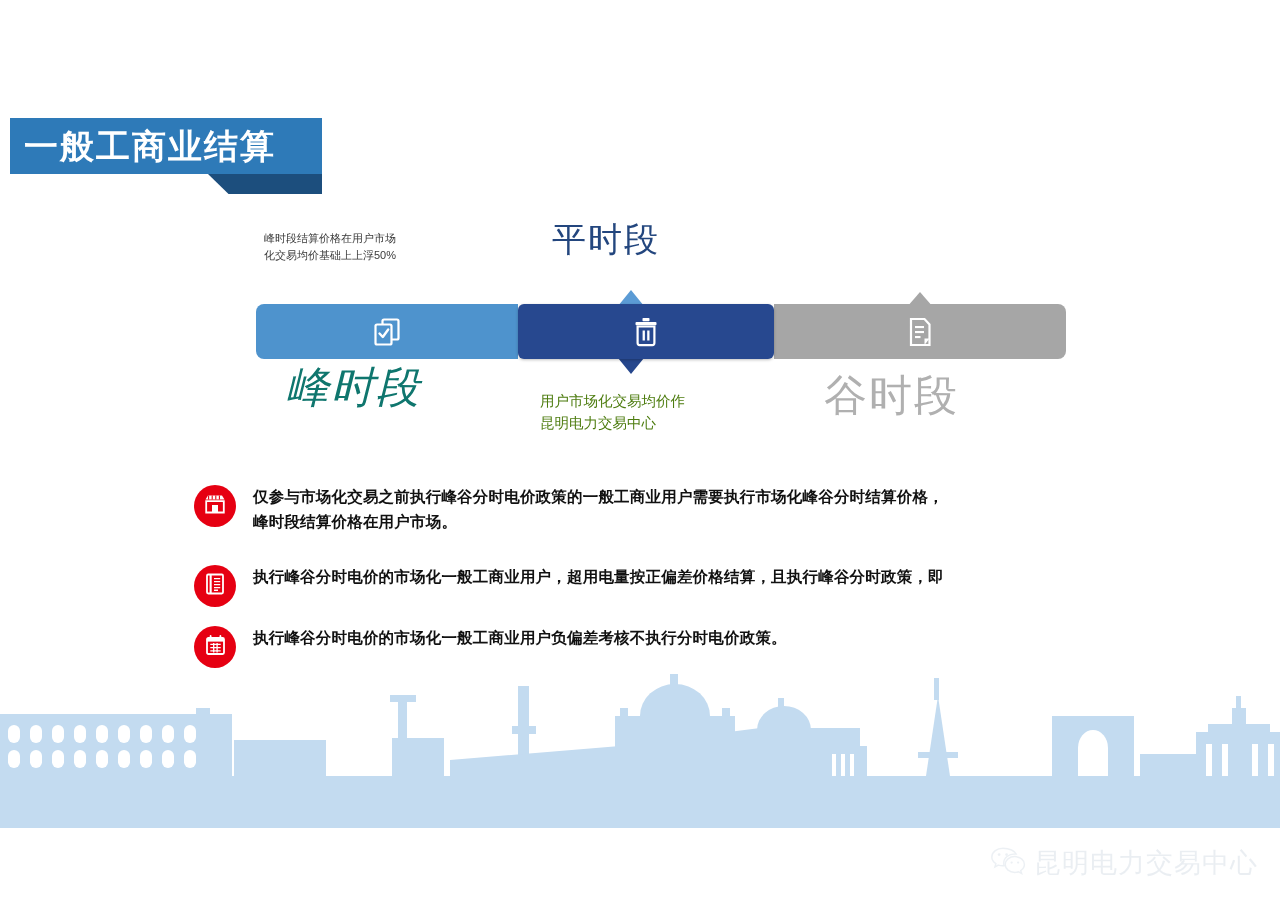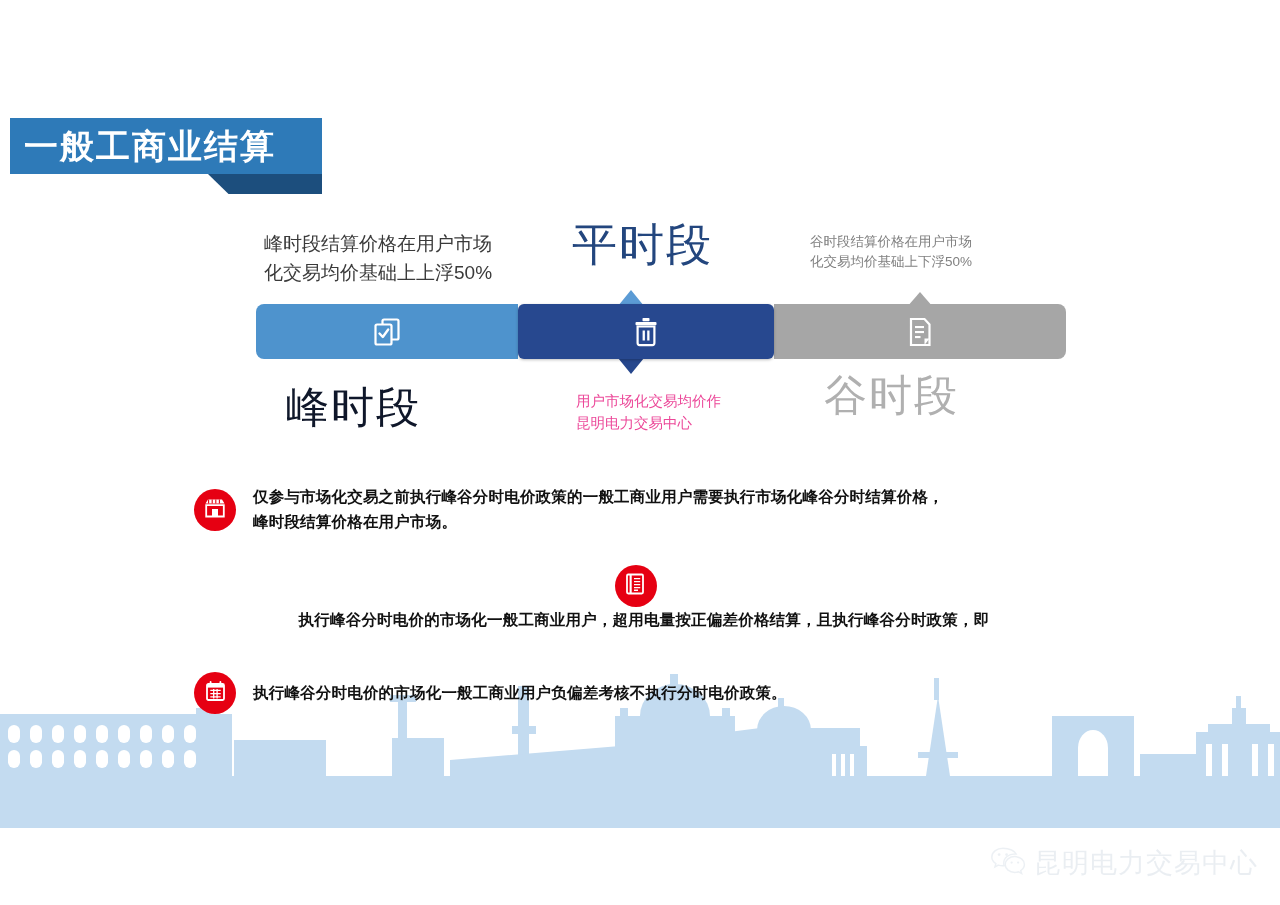--- a/index.html
+++ b/index.html
@@ -32,30 +32,30 @@
     position: absolute; left: 208px; top: 174px;
     width: 114px; height: 20px;
     background: #1c4e7d;
     clip-path: polygon(0 0, 100% 0, 100% 100%, 18% 100%);
     z-index: 5;
   }
 
   
   .callout {
     position: absolute;
-    font-size: 19px;
+    font-size: 11px;
     line-height: 1.5;
     white-space: nowrap;
   }
   #callout-peak { left: 264px; top: 230px; color: #3a3a3a; }
   #callout-valley { left: 810px; top: 232px; color: #808080; font-size: 13.5px; }
 
   #label-flat {
-    position: absolute; left: 572px; top: 222px;
-    font-size: 45px; color: #23467e;
+    position: absolute; left: 552px; top: 222px;
+    font-size: 34px; color: #23467e;
     letter-spacing: 2px;
     line-height: 1;
     font-weight: 400;
   }
 
   
   .tri-up {
     position: absolute;
     width: 0; height: 0;
     border-left: 13px solid transparent;
@@ -85,48 +85,47 @@
   #seg-valley { width: 292px; background: #a6a6a6; border-radius: 0 8px 8px 0; }
   .seg svg { display: block; }
 
   
   .band-label {
     position: absolute;
     font-size: 43px;
     letter-spacing: 2px;
     line-height: 1;
   }
-  #label-peak { left: 286px; top: 386px; color: #0f172a; }
+  #label-peak { left: 286px; top: 366px; color: #0f766e; font-style: italic; }
   #label-valley { left: 824px; top: 374px; color: #b0b0b0; }
   #callout-flat {
     position: absolute; left: 540px; top: 390px;
-    font-size: 14.5px; line-height: 1.55; color: #ec4899;
+    font-size: 14.5px; line-height: 1.55; color: #4d7c0f;
     white-space: nowrap;
-    margin-left: 36px;
   }
 
   
   #bullets { position: absolute; left: 194px; top: 484px; width: 900px; z-index: 4; }
-  .bullet { position: relative; display: flex; align-items: center; margin-bottom: 30px; }
+  .bullet { position: relative; display: flex; align-items: flex-start; margin-bottom: 30px; }
   .bullet-icon {
     flex: 0 0 auto;
     width: 42px; height: 42px; border-radius: 50%;
     background: #e60012;
     display: flex; align-items: center; justify-content: center;
     margin-right: 17px;
     margin-top: 1px;
   }
   .bullet-text {
     font-size: 15.5px;
     font-weight: bold;
     line-height: 1.62;
     color: #111;
     letter-spacing: .2px;
   }
-  #bullet-2 { margin-bottom: 39px; flex-direction: column; }
+  #bullet-2 { margin-bottom: 18px; }
 
   
   #skyline { position: absolute; left: 0; bottom: 77px; width: 1280px; height: 160px; z-index: 1; }
   #skyline svg { display: block; width: 1280px; height: 160px; }
 
   
   #watermark {
     position: absolute; right: 22px; bottom: 24px;
     display: flex; align-items: center; gap: 8px;
     opacity: .42;
@@ -147,24 +146,20 @@
     <span class="title-text">一般工商业结算</span>
   </div>
 
   <div class="callout" id="callout-peak">
     <div>峰时段结算价格在用户市场</div>
     <div>化交易均价基础上上浮50%</div>
   </div>
 
   <div id="label-flat">平时段</div>
 
-  <div class="callout" id="callout-valley">
-    <div>谷时段结算价格在用户市场</div>
-    <div>化交易均价基础上下浮50%</div>
-  </div>
 
   <div class="tri-up" id="tri-peak"></div>
   <div class="tri-up" id="tri-valley"></div>
   <div id="tri-flat"></div>
 
   <div id="bar">
 
     <div class="seg" id="seg-peak">
       <span>
         <svg width="30" height="32" viewBox="0 0 30 32" fill="none">

